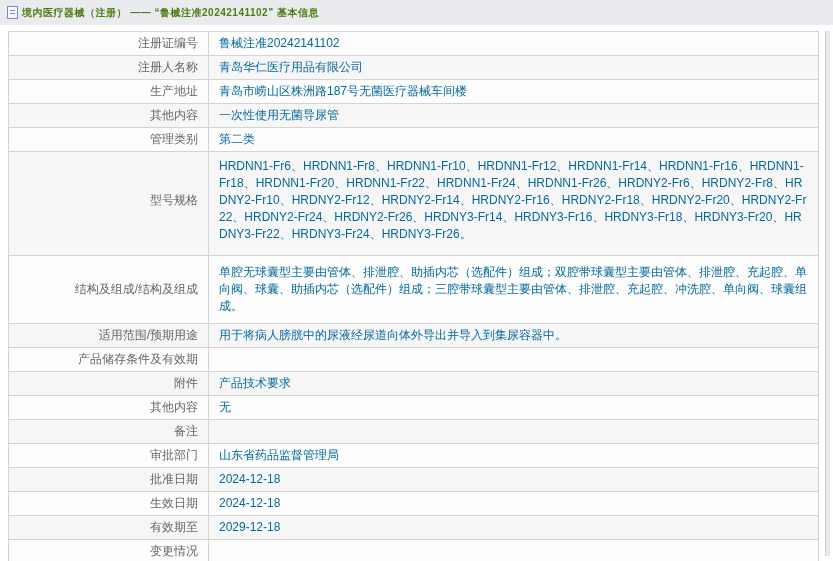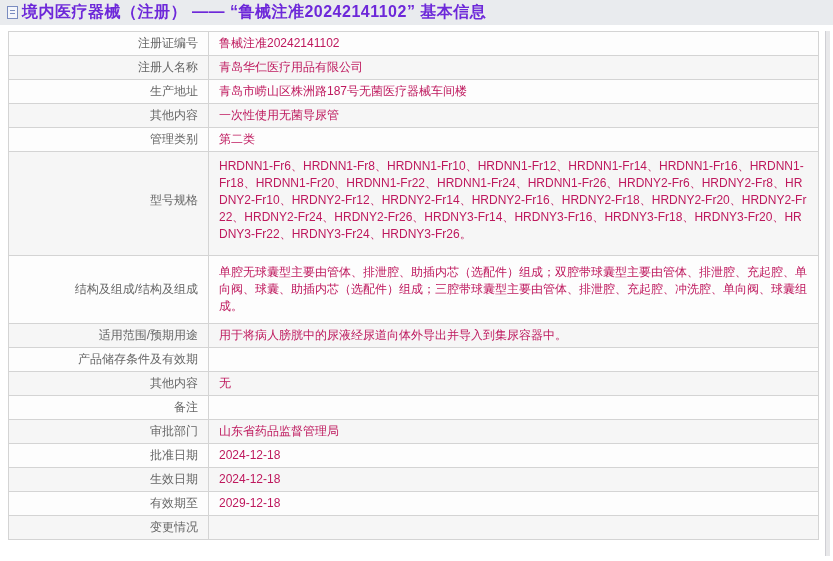--- a/index.html
+++ b/index.html
@@ -25,23 +25,23 @@
     flex: 0 0 auto;
   }
   .doc-icon::before, .doc-icon::after {
     content: "";
     position: absolute; left: 2px; right: 2px; height: 1px;
     background: #7a8cc0;
   }
   .doc-icon::before { top: 3px; }
   .doc-icon::after  { top: 6px; }
   .page-title {
-    font-size: 16px;
+    font-size: 10px;
     font-weight: bold;
-    color: #6d28d9;
+    color: #4d7c0f;
     letter-spacing: 0.5px;
     white-space: nowrap;
   }
   
   .table-wrap {
     margin: 6px 11px 0 8px;
     width: 811px;
   }
   table.info {
     width: 100%;
@@ -58,21 +58,21 @@
     padding: 3px 10px;
   }
   td.lbl {
     width: 200px;
     text-align: right;
     color: #666666;
     height: 23px;
   }
   td.val {
     text-align: left;
-    color: #be185d;
+    color: #0369a1;
     word-break: break-all;
   }
   tr.tall-models td { padding-top: 6px; padding-bottom: 12px; }
   tr.tall-struct td { padding-top: 8px; padding-bottom: 8px; }
   
   .scrollbar {
     position: absolute;
     top: 31px; right: 3px;
     width: 5px; height: 525px;
     background: #e8e8ea;
@@ -120,20 +120,24 @@
       </tr>
       <tr>
         <td class="lbl">适用范围/预期用途</td>
         <td class="val">用于将病人膀胱中的尿液经尿道向体外导出并导入到集尿容器中。</td>
       </tr>
       <tr>
         <td class="lbl">产品储存条件及有效期</td>
         <td class="val"></td>
       </tr>
       <tr>
+        <td class="lbl">附件</td>
+        <td class="val">产品技术要求</td>
+      </tr>
+      <tr>
         <td class="lbl">其他内容</td>
         <td class="val">无</td>
       </tr>
       <tr>
         <td class="lbl">备注</td>
         <td class="val"></td>
       </tr>
       <tr>
         <td class="lbl">审批部门</td>
         <td class="val">山东省药品监督管理局</td>

